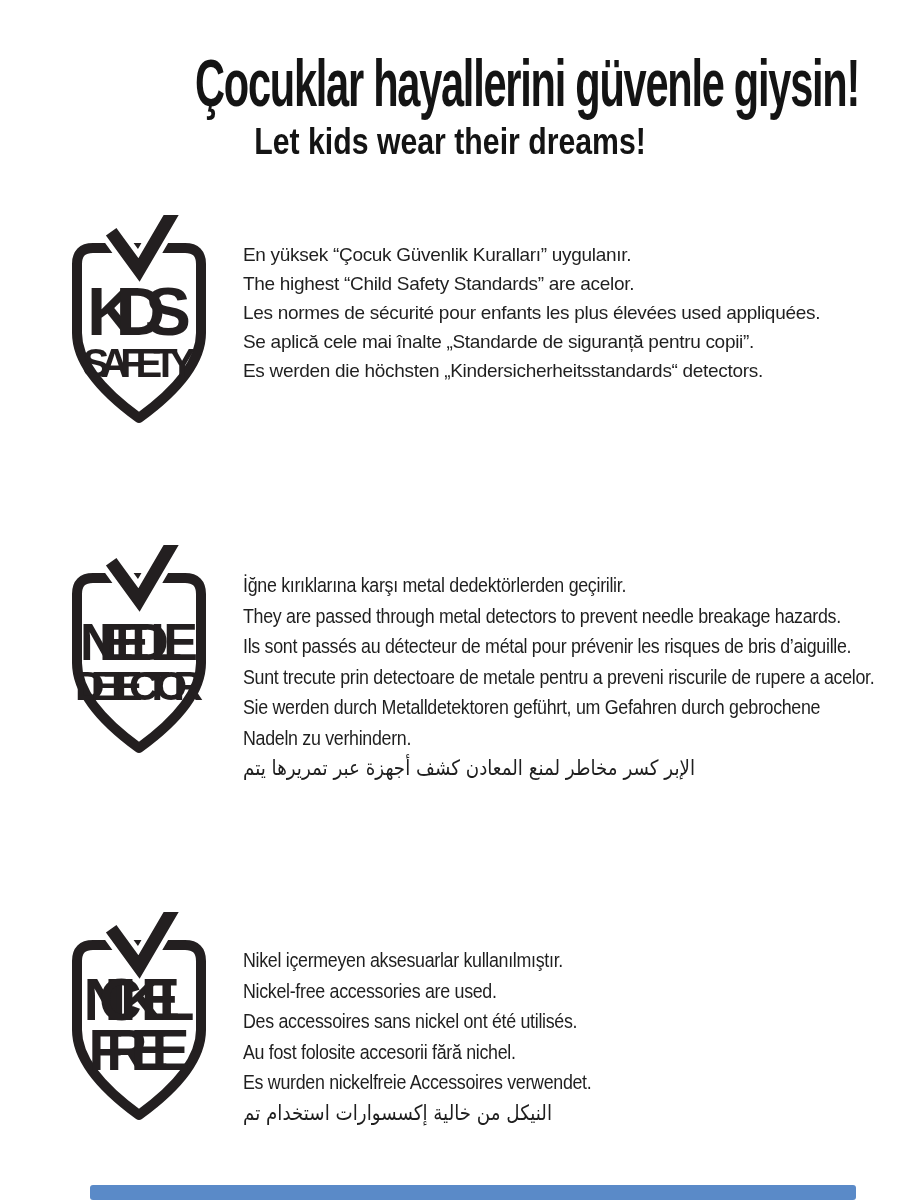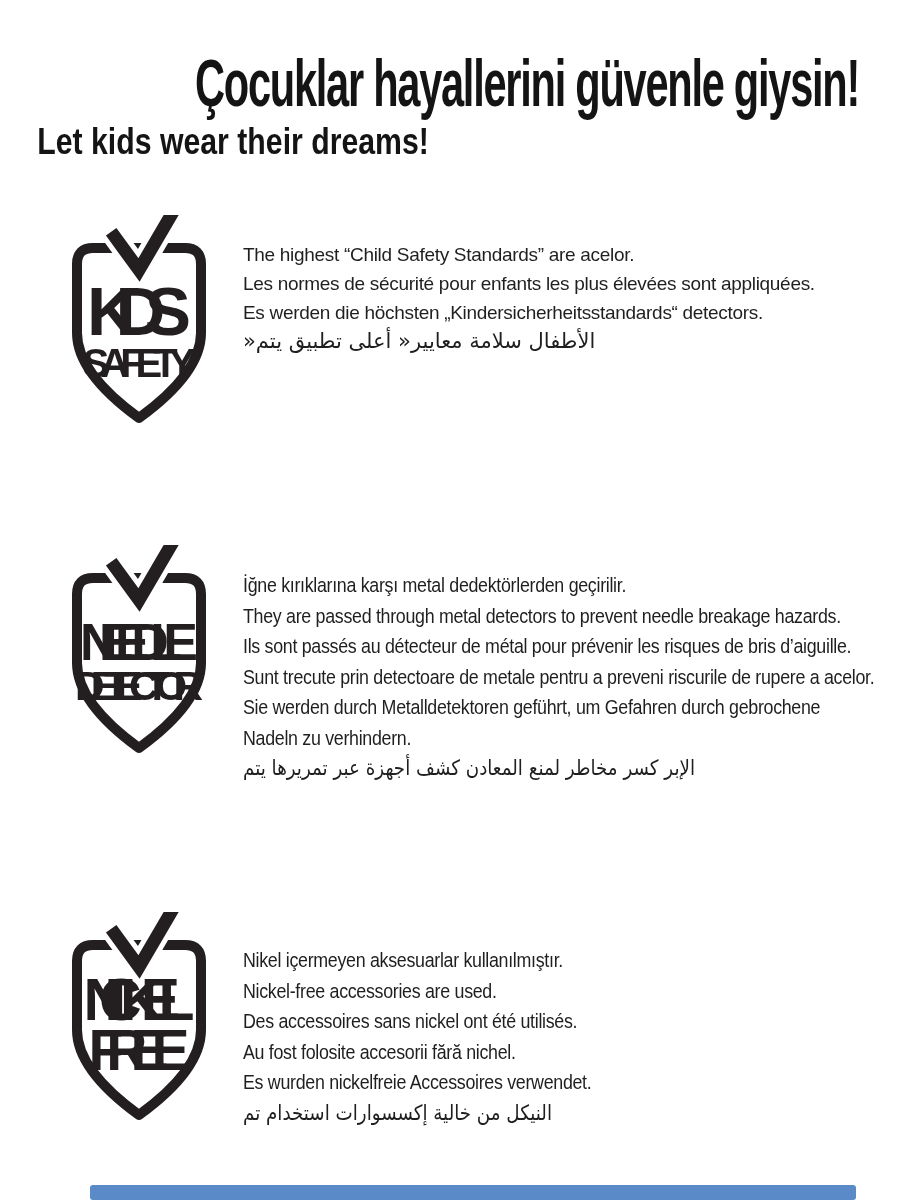--- a/index.html
+++ b/index.html
@@ -9,21 +9,21 @@
     font-family:"Liberation Sans", sans-serif;
   }
 
   
   .title-wrap { position:absolute; left:0; right:0; top:48px; text-align:left; color:#141414; }
   .title-inner {
     display:inline-block; white-space:nowrap;
     font-weight:bold; font-size:66px; line-height:70px; letter-spacing:-2px;
     transform:scaleX(0.63); transform-origin:50% 50%;
   }
-  .subtitle-wrap { position:absolute; left:0; right:0; top:122px; text-align:left; color:#141414; }
+  .subtitle-wrap { position:absolute; left:0; right:0; top:122px; text-align:center; color:#141414; }
   .subtitle-inner {
     display:inline-block; white-space:nowrap;
     font-weight:bold; font-size:36px; line-height:40px; letter-spacing:0px;
     transform:scaleX(0.84); transform-origin:50% 50%;
   }
 
   
   .badge { position:absolute; width:150px; height:225px; }
   #badge1 { left:64px; top:215px; }
   #badge2 { left:64px; top:545px; }
@@ -64,24 +64,25 @@
 
 <svg id="badge1" class="badge" viewBox="0 0 150 225">
   <path d="M29 33 L121 33 Q137 33 137 49 L137 118 Q137 158 75 203 Q13 158 13 118 L13 49 Q13 33 29 33" fill="none" stroke="#231f20" stroke-width="10" stroke-linejoin="round"></path>
   <path d="M51 22 L75 55 L106 2" fill="none" stroke="#ffffff" stroke-width="23" stroke-linecap="square"></path>
   <path d="M51 22 L75 55 L106 2" fill="none" stroke="#231f20" stroke-width="13" stroke-linecap="square"></path>
   <text x="75" y="120" text-anchor="middle" font-size="69" textLength="104" lengthAdjust="spellingAndGlyphs">KIDS</text>
   <text x="75" y="162" text-anchor="middle" font-size="40" textLength="113" lengthAdjust="spellingAndGlyphs">SAFETY</text>
 </svg>
 
 <div id="tb1" class="textblock">
+    <p>En yüksek “Çocuk Güvenlik Kuralları” uygulanır.</p>
     <p>The highest “Child Safety Standards” are acelor.</p>
-    <p>Les normes de sécurité pour enfants les plus élevées sont appliquées.</p>
+    <p>Les normes de sécurité pour enfants les plus élevées used appliquées.</p>
+    <p>Se aplică cele mai înalte „Standarde de siguranță pentru copii”.</p>
     <p>Es werden die höchsten „Kindersicherheitsstandards“ detectors.</p>
-    <p class="ar" dir="rtl">الأطفال سلامة معايير« أعلى تطبيق يتم«</p>
   </div>
 
 <svg id="badge2" class="badge" viewBox="0 0 150 225">
   <path d="M29 33 L121 33 Q137 33 137 49 L137 118 Q137 158 75 203 Q13 158 13 118 L13 49 Q13 33 29 33" fill="none" stroke="#231f20" stroke-width="10" stroke-linejoin="round"></path>
   <path d="M51 22 L75 55 L106 2" fill="none" stroke="#ffffff" stroke-width="23" stroke-linecap="square"></path>
   <path d="M51 22 L75 55 L106 2" fill="none" stroke="#231f20" stroke-width="13" stroke-linecap="square"></path>
   <text x="75" y="115" text-anchor="middle" font-size="52" textLength="118" lengthAdjust="spellingAndGlyphs">NEEDLE</text>
   <text x="75" y="155" text-anchor="middle" font-size="41" textLength="128" lengthAdjust="spellingAndGlyphs">DETECTOR</text>
 </svg>
 

